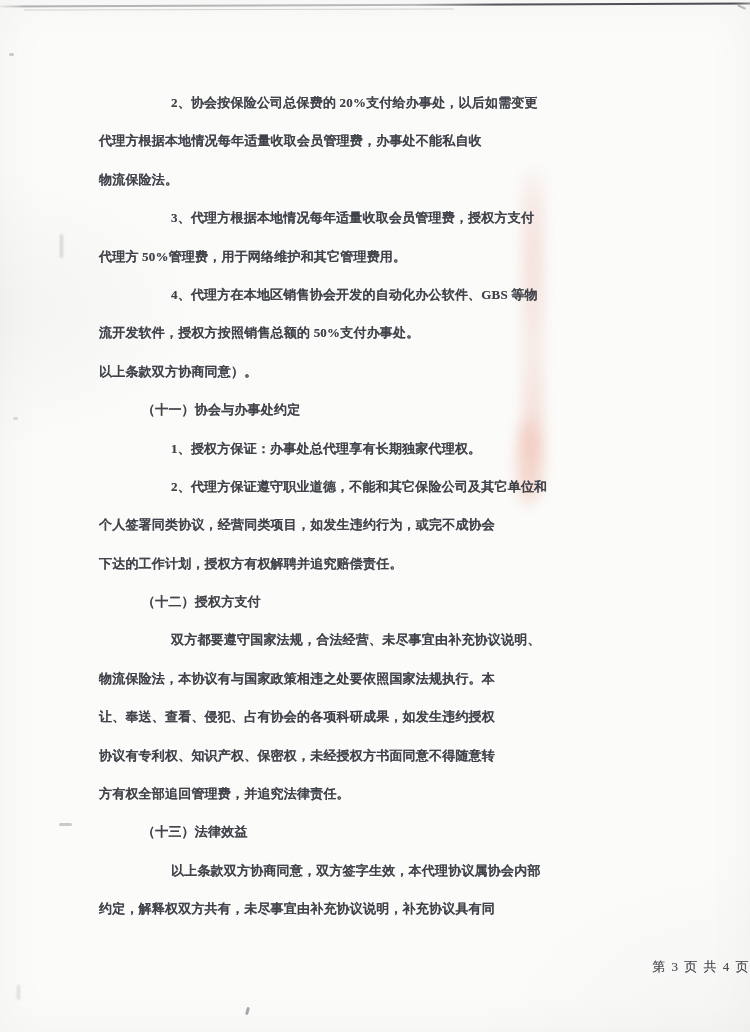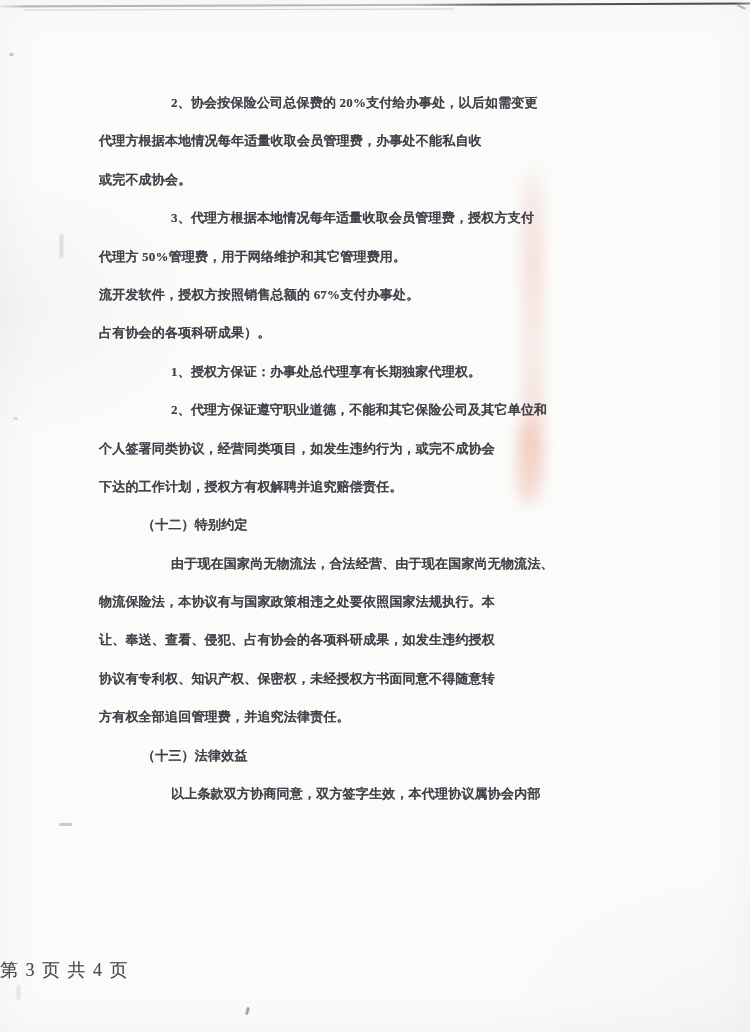--- a/index.html
+++ b/index.html
@@ -30,22 +30,22 @@
     color: #41434b;
     white-space: nowrap;
     text-shadow: 0 0 0.6px rgba(62,64,72,0.55);
     font-weight: bold;
   }
   .ind-para { padding-left: 72px; }
   .ind-head { padding-left: 43px; }
   .footer {
     position: absolute;
     left: 0; right: 0; top: 958px;
-    text-align: left;
-    font-size: 18px;
+    text-align: right;
+    font-size: 13px;
     letter-spacing: 1.5px;
     color: #4b4d54;
     text-shadow: 0 0 0.5px rgba(70,72,80,0.5);
   }
   
   .scan-top-line {
     position: absolute; left: -6px; top: 4px;
     width: 762px; height: 2px;
     background: linear-gradient(90deg,
       rgba(90,90,96,0) 0%, rgba(95,95,102,0.45) 4%,
@@ -98,34 +98,37 @@
   <div class="speck speck-2"></div>
   <div class="speck speck-3"></div>
   <div class="speck speck-4"></div>
   <div class="speck speck-5"></div>
   <div class="speck speck-6"></div>
   <div class="speck speck-7"></div>
 
   <div class="textblock">
     <div class="line ind-para">2、协会按保险公司总保费的 20%支付给办事处，以后如需变更</div>
     <div class="line">代理方根据本地情况每年适量收取会员管理费，办事处不能私自收</div>
-    <div class="line">或完不成协会。</div>
+    <div class="line">物流保险法。</div>
     <div class="line ind-para">3、代理方根据本地情况每年适量收取会员管理费，授权方支付</div>
     <div class="line">代理方 50%管理费，用于网络维护和其它管理费用。</div>
-    <div class="line">流开发软件，授权方按照销售总额的 67%支付办事处。</div>
-    <div class="line">占有协会的各项科研成果）。</div>
+    <div class="line ind-para">4、代理方在本地区销售协会开发的自动化办公软件、GBS 等物</div>
+    <div class="line">流开发软件，授权方按照销售总额的 50%支付办事处。</div>
+    <div class="line">以上条款双方协商同意）。</div>
+    <div class="line ind-head">（十一）协会与办事处约定</div>
     <div class="line ind-para">1、授权方保证：办事处总代理享有长期独家代理权。</div>
     <div class="line ind-para">2、代理方保证遵守职业道德，不能和其它保险公司及其它单位和</div>
     <div class="line">个人签署同类协议，经营同类项目，如发生违约行为，或完不成协会</div>
     <div class="line">下达的工作计划，授权方有权解聘并追究赔偿责任。</div>
-    <div class="line ind-head">（十二）特别约定</div>
-    <div class="line ind-para">由于现在国家尚无物流法，合法经营、由于现在国家尚无物流法、</div>
+    <div class="line ind-head">（十二）授权方支付</div>
+    <div class="line ind-para">双方都要遵守国家法规，合法经营、未尽事宜由补充协议说明、</div>
     <div class="line">物流保险法，本协议有与国家政策相违之处要依照国家法规执行。本</div>
     <div class="line">让、奉送、查看、侵犯、占有协会的各项科研成果，如发生违约授权</div>
     <div class="line">协议有专利权、知识产权、保密权，未经授权方书面同意不得随意转</div>
     <div class="line">方有权全部追回管理费，并追究法律责任。</div>
     <div class="line ind-head">（十三）法律效益</div>
     <div class="line ind-para">以上条款双方协商同意，双方签字生效，本代理协议属协会内部</div>
+    <div class="line">约定，解释权双方共有，未尽事宜由补充协议说明，补充协议具有同</div>
   </div>
 
   <div class="footer">第 3 页 共 4 页</div>
 
 </div>
 
 </body></html>

